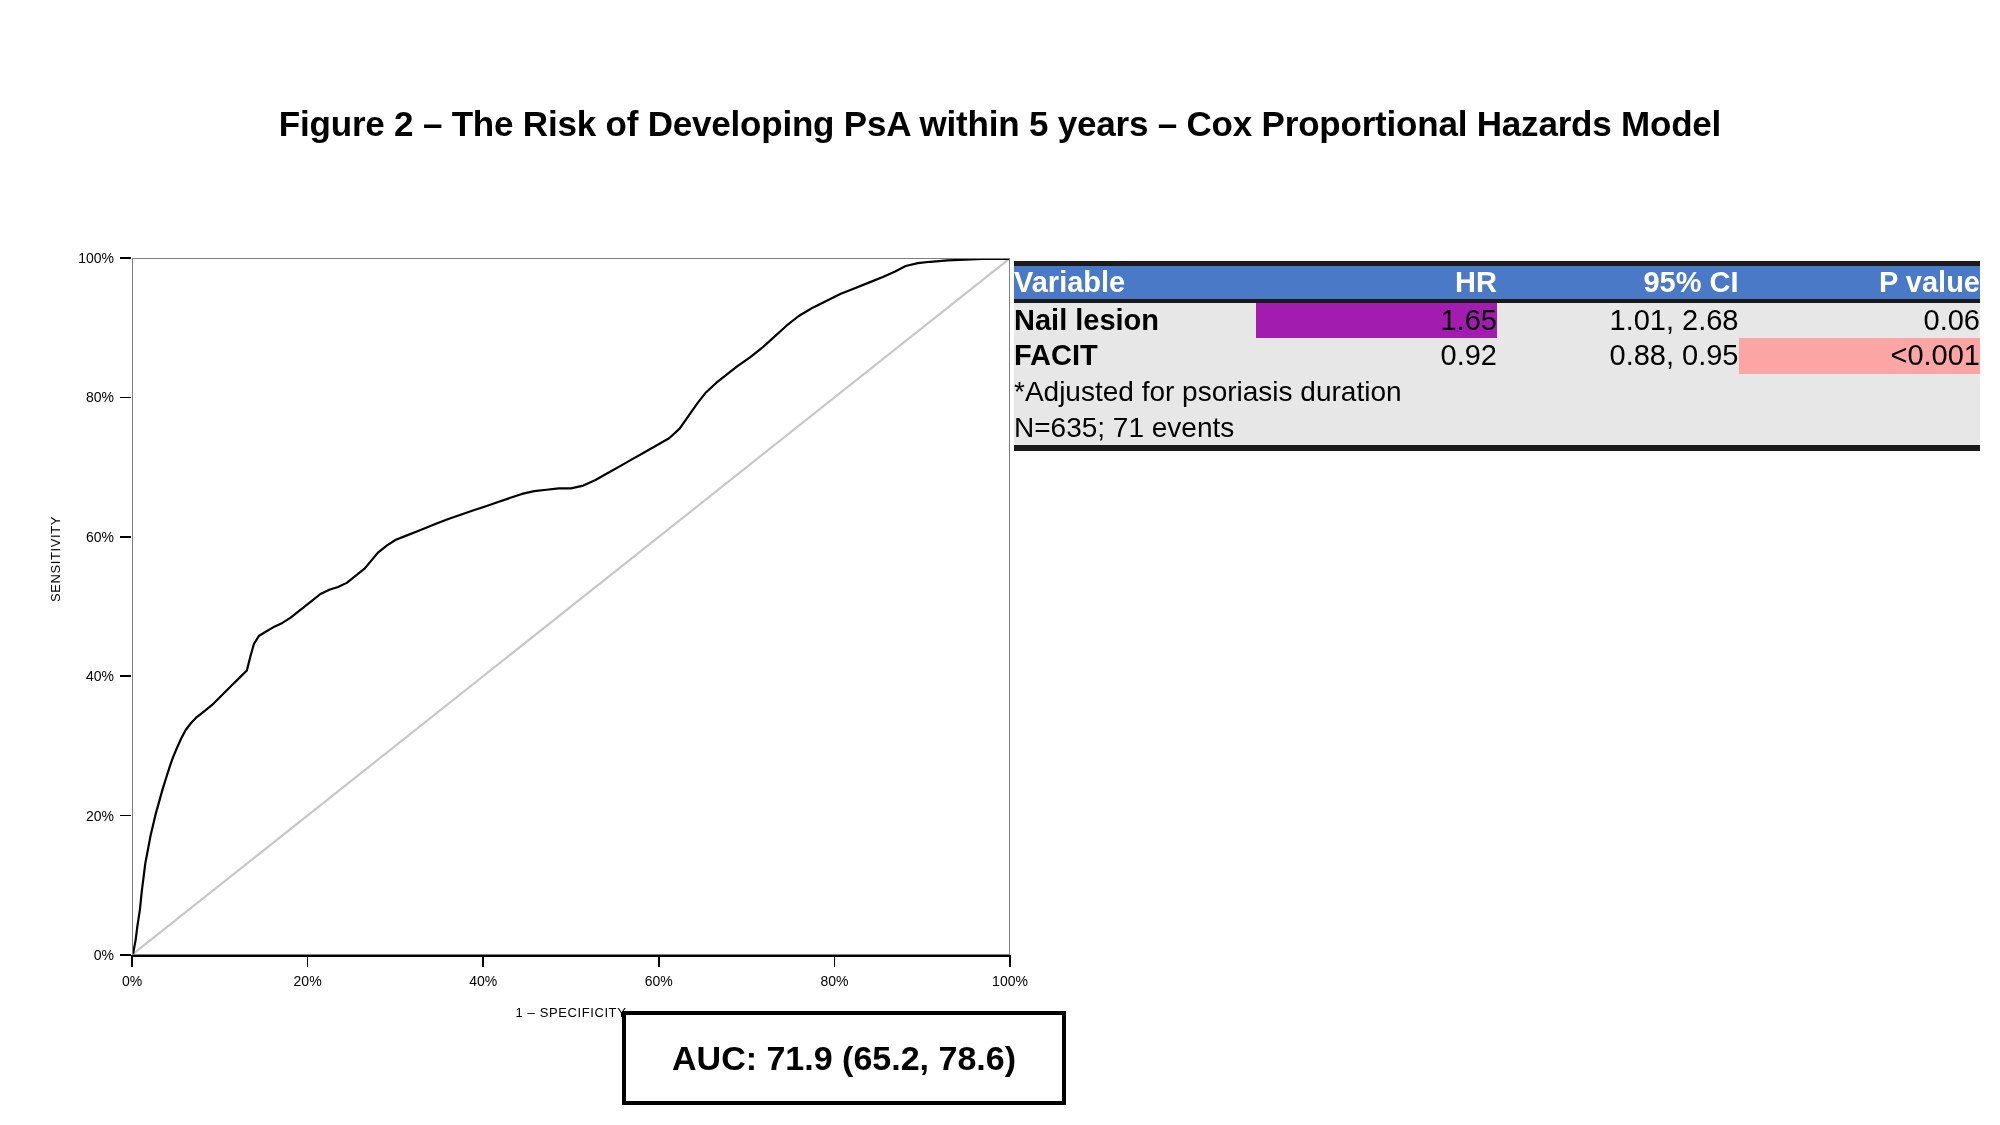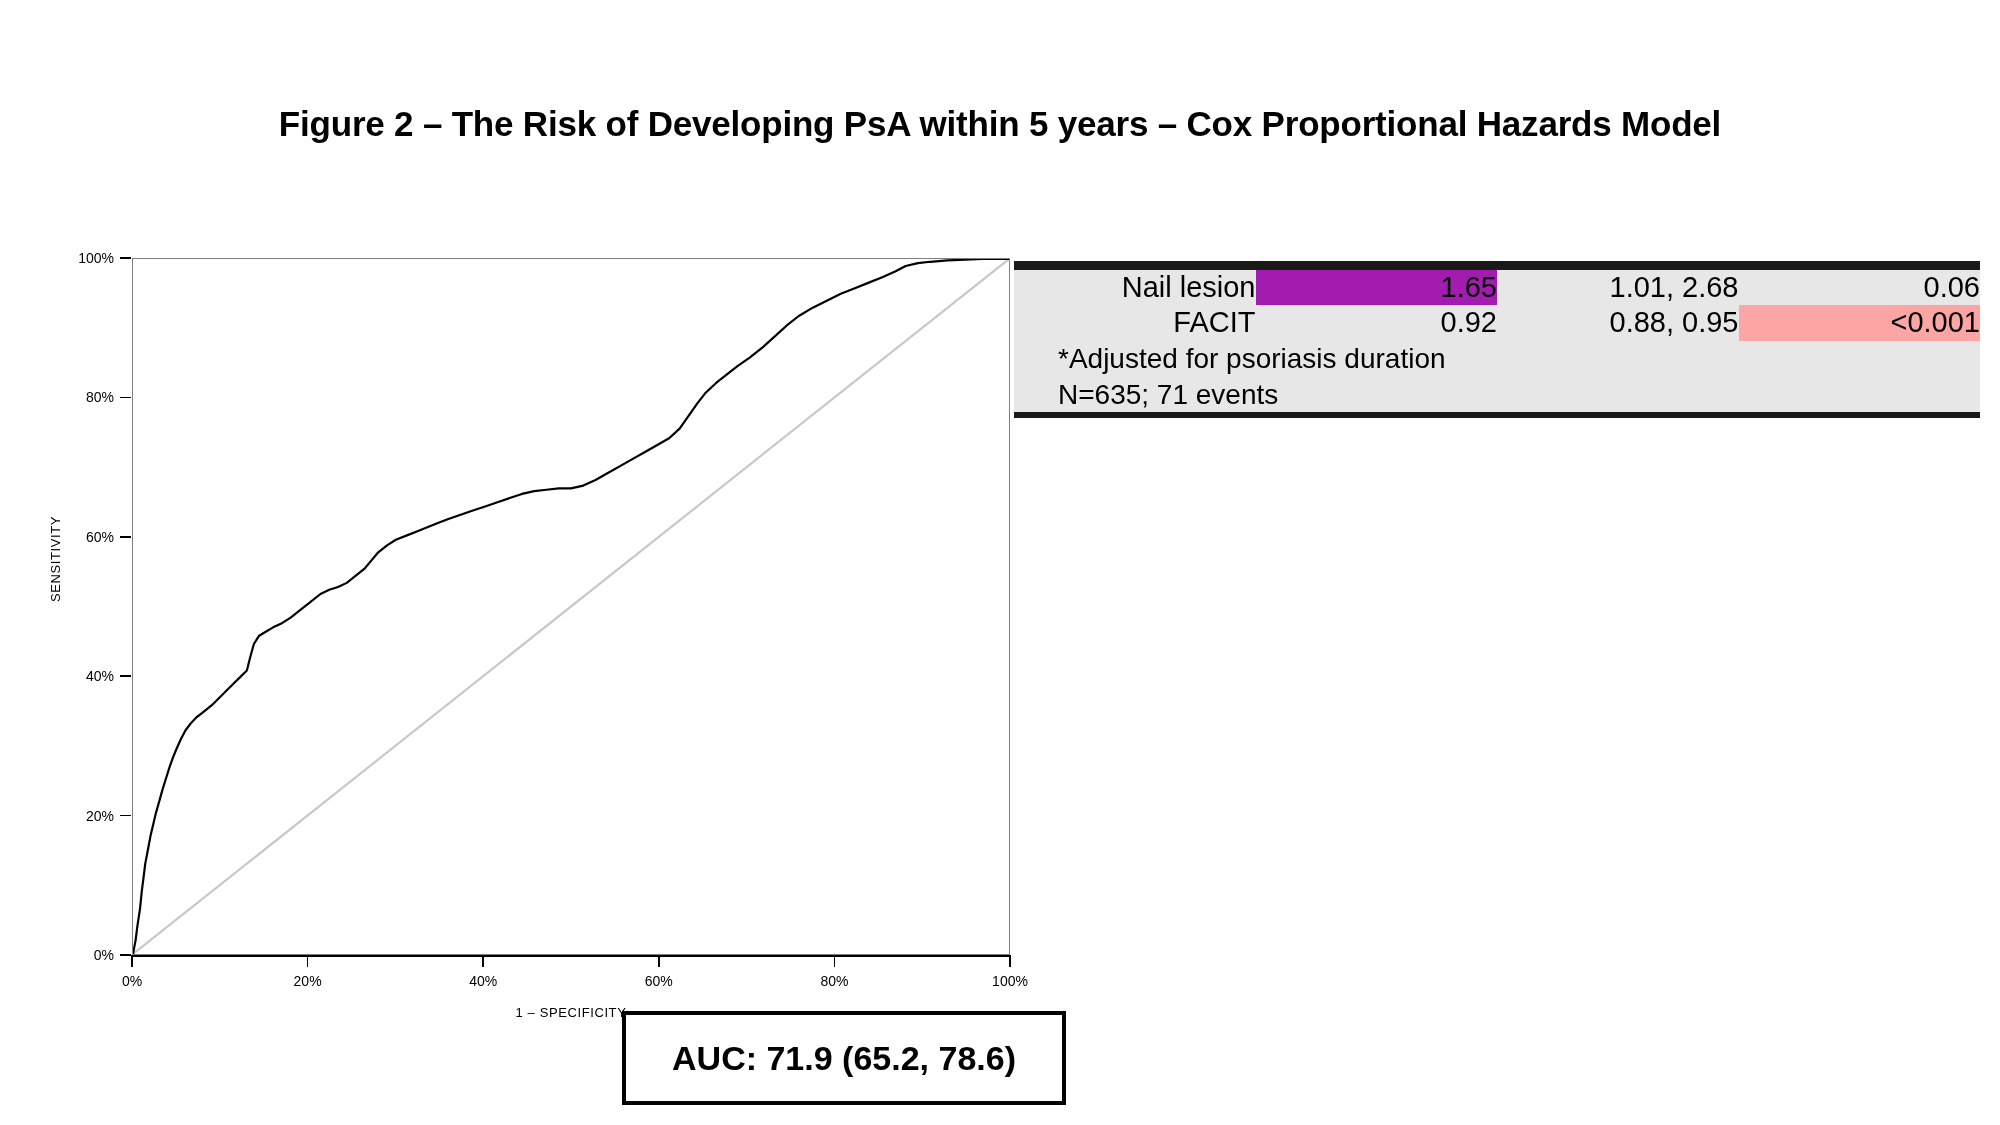--- a/index.html
+++ b/index.html
@@ -185,22 +185,22 @@
     padding: 0;
   }
 
   .data-row td {
     font-size: 29px;
     color: #000000;
     padding: 9px 16px 11px 16px;
     line-height: 1.22;
   }
   .data-row td.cell-var {
-    text-align: right;
-    font-weight: normal;
+    text-align: left;
+    font-weight: bold;
   }
   .data-row td.cell-num,
   .data-row td.cell-ci,
   .data-row td.cell-p {
     text-align: right;
     font-weight: normal;
   }
   .data-row.shaded td { background: #e7e7e7; }
   .data-row.plain td  { background: #ffffff; }
 
@@ -210,21 +210,21 @@
     color: #000000;
     padding: 11px 16px 13px 16px;
     line-height: 1.28;
     text-align: left;
   }
   .table-bottom-rule td {
     height: 6px;
     background: #1a1a1a;
     padding: 0;
   }
-  .fn-line { display: block; white-space: nowrap; padding-left: 44px; }
+  .fn-line { display: block; white-space: nowrap; }
 </style>
 </head>
 <body>
 
 <div id="slide" style="background-color: rgb(255, 255, 255);">
 
   <div id="slide-title">Figure 2 – The Risk of Developing PsA within 5 years – Cox Proportional Hazards Model</div>
 
   <div id="chart-figure">
 
@@ -271,20 +271,26 @@
 
     <div id="auc-box">
       <span id="auc-text">AUC: 71.9 (65.2, 78.6)</span>
     </div>
   </div>
 
   <table id="results-table">
     <tbody id="results-tbody">
       <tr class="table-top-rule">
         <td colspan="4"></td>
+      </tr>
+      <tr class="header-row">
+        <th class="col-var" style="background-color: rgb(74, 121, 199); color: rgb(255, 255, 255);">Variable</th>
+        <th class="col-num" style="background-color: rgb(74, 121, 199); color: rgb(255, 255, 255);">HR</th>
+        <th class="col-ci" style="background-color: rgb(74, 121, 199); color: rgb(255, 255, 255);">95% CI</th>
+        <th class="col-p" style="background-color: rgb(74, 121, 199); color: rgb(255, 255, 255);">P value</th>
       </tr>
       <tr class="header-bottom-rule">
         <td colspan="4"></td>
       </tr>
 
       <tr class="data-row shaded">
           <td class="cell-var" style="background-color: rgb(231, 231, 231);">Nail lesion</td>
           <td class="cell-num" style="background-color: #a21caf;">1.65</td>
           <td class="cell-ci" style="background-color: rgb(231, 231, 231);">1.01, 2.68</td>
           <td class="cell-p" style="background-color: rgb(231, 231, 231);">0.06</td>

